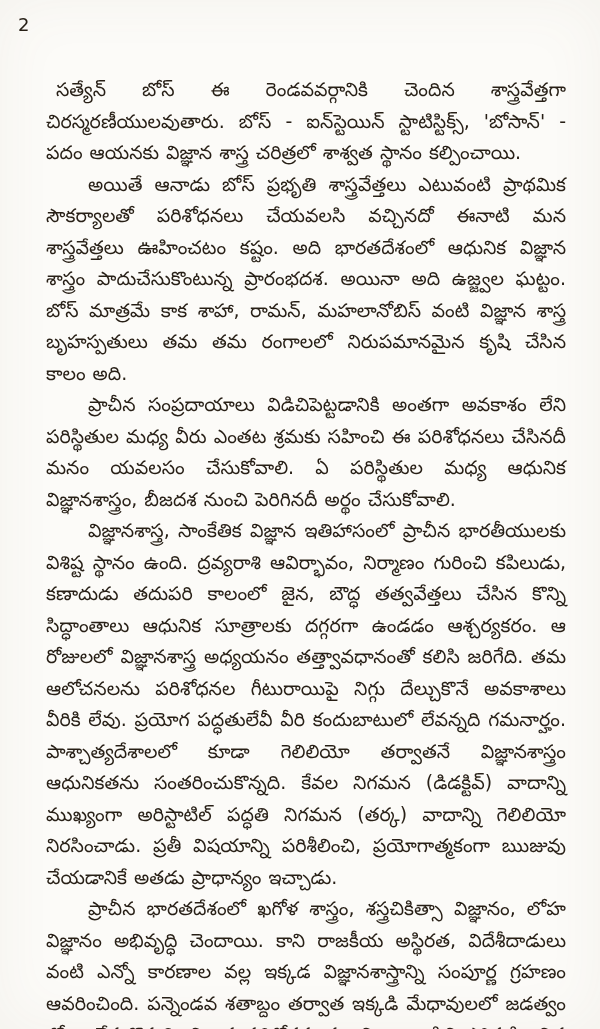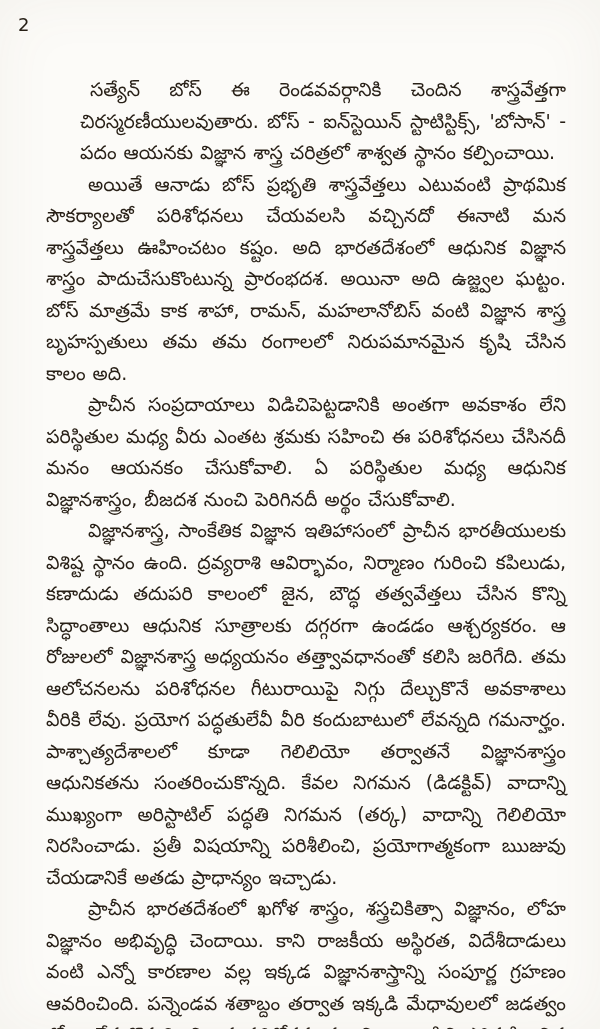--- a/index.html
+++ b/index.html
@@ -43,32 +43,31 @@
     line-height: 31.5px;
     text-align: justify;
     word-spacing: 1px;
   }
   .body-text p {
     margin: 0;
     text-indent: 42px;
   }
   .body-text p.first-para {
     text-indent: 10px;
-    margin-left: 34px;
   }
 </style>
 </head>
 <body>
 
 <div class="page">
 
   <div class="page-number">2</div>
 
 
   <div class="body-text">
     <p class="first-para">సత్యేన్ బోస్ ఈ రెండవవర్గానికి చెందిన శాస్త్రవేత్తగా చిరస్మరణీయులవుతారు. బోస్ - ఐన్‌స్టెయిన్ స్టాటిస్టిక్స్, 'బోసాన్' - పదం ఆయనకు విజ్ఞాన శాస్త్ర చరిత్రలో శాశ్వత స్థానం కల్పించాయి.</p>
     <p>అయితే ఆనాడు బోస్ ప్రభృతి శాస్త్రవేత్తలు ఎటువంటి ప్రాథమిక సౌకర్యాలతో పరిశోధనలు చేయవలసి వచ్చినదో ఈనాటి మన శాస్త్రవేత్తలు ఊహించటం కష్టం. అది భారతదేశంలో ఆధునిక విజ్ఞాన శాస్త్రం పాదుచేసుకొంటున్న ప్రారంభదశ. అయినా అది ఉజ్జ్వల ఘట్టం. బోస్ మాత్రమే కాక శాహా, రామన్, మహలానోబిస్ వంటి విజ్ఞాన శాస్త్ర బృహస్పతులు తమ తమ రంగాలలో నిరుపమానమైన కృషి చేసిన కాలం అది.</p>
-    <p>ప్రాచీన సంప్రదాయాలు విడిచిపెట్టడానికి అంతగా అవకాశం లేని పరిస్థితుల మధ్య వీరు ఎంతట శ్రమకు సహించి ఈ పరిశోధనలు చేసినదీ మనం ఆయనకం చేసుకోవాలి. ఏ పరిస్థితుల మధ్య ఆధునిక విజ్ఞానశాస్త్రం, బీజదశ నుంచి పెరిగినదీ అర్థం చేసుకోవాలి.</p>
+    <p>ప్రాచీన సంప్రదాయాలు విడిచిపెట్టడానికి అంతగా అవకాశం లేని పరిస్థితుల మధ్య వీరు ఎంతట శ్రమకు సహించి ఈ పరిశోధనలు చేసినదీ మనం యవలసం చేసుకోవాలి. ఏ పరిస్థితుల మధ్య ఆధునిక విజ్ఞానశాస్త్రం, బీజదశ నుంచి పెరిగినదీ అర్థం చేసుకోవాలి.</p>
     <p>విజ్ఞానశాస్త్ర, సాంకేతిక విజ్ఞాన ఇతిహాసంలో ప్రాచీన భారతీయులకు విశిష్ట స్థానం ఉంది. ద్రవ్యరాశి ఆవిర్భావం, నిర్మాణం గురించి కపిలుడు, కణాదుడు తదుపరి కాలంలో జైన, బౌద్ధ తత్వవేత్తలు చేసిన కొన్ని సిద్ధాంతాలు ఆధునిక సూత్రాలకు దగ్గరగా ఉండడం ఆశ్చర్యకరం. ఆ రోజులలో విజ్ఞానశాస్త్ర అధ్యయనం తత్త్వావధానంతో కలిసి జరిగేది. తమ ఆలోచనలను పరిశోధనల గీటురాయిపై నిగ్గు దేల్చుకొనే అవకాశాలు వీరికి లేవు. ప్రయోగ పద్ధతులేవీ వీరి కందుబాటులో లేవన్నది గమనార్హం. పాశ్చాత్యదేశాలలో కూడా గెలిలియో తర్వాతనే విజ్ఞానశాస్త్రం ఆధునికతను సంతరించుకొన్నది. కేవల నిగమన (డిడక్టివ్) వాదాన్ని ముఖ్యంగా అరిస్టాటిల్ పద్ధతి నిగమన (తర్క) వాదాన్ని గెలిలియో నిరసించాడు. ప్రతీ విషయాన్ని పరిశీలించి, ప్రయోగాత్మకంగా ఋజువు చేయడానికే అతడు ప్రాధాన్యం ఇచ్చాడు.</p>
     <p>ప్రాచీన భారతదేశంలో ఖగోళ శాస్త్రం, శస్త్రచికిత్సా విజ్ఞానం, లోహ విజ్ఞానం అభివృద్ధి చెందాయి. కాని రాజకీయ అస్థిరత, విదేశీదాడులు వంటి ఎన్నో కారణాల వల్ల ఇక్కడ విజ్ఞానశాస్త్రాన్ని సంపూర్ణ గ్రహణం ఆవరించింది. పన్నెండవ శతాబ్దం తర్వాత ఇక్కడి మేధావులలో జడత్వం చోటు చేసుకొన్నది. విజ్ఞాన పరిశోధనలను, విద్యావ్యాప్తిని ప్రోత్సహించిన బౌద్ధం పతనం కావడంతో యీ దుస్థితి సంప్రాప్తించినదని కొందరు సిద్ధాంతీకరించారు.</p>
   </div>
 
 </div>
 
 </body></html>

